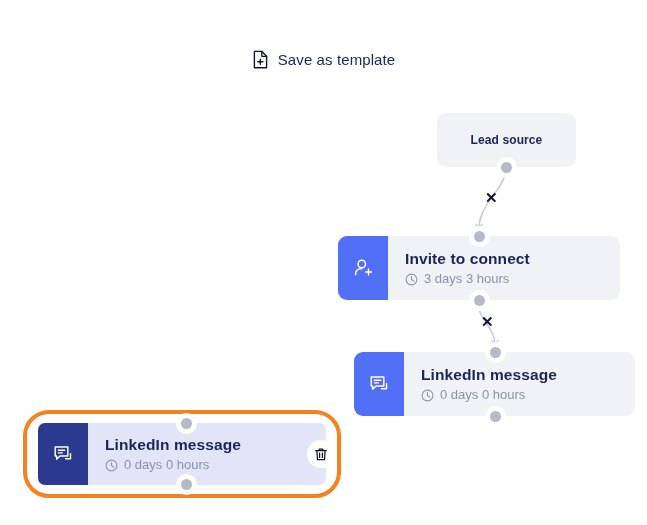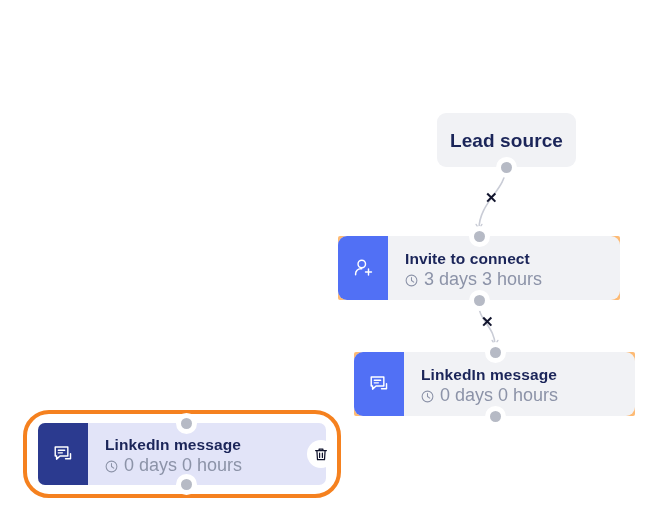--- a/index.html
+++ b/index.html
@@ -61,21 +61,21 @@
     top: 0;
     width: 647px;
     height: 525px;
     pointer-events: none;
   }
 
   .node {
     position: absolute;
     display: flex;
     align-items: stretch;
-    border-radius: 2px;
+    border-radius: 12px;
     background: #fdba74;
     overflow: visible;
   }
   .node-inner {
     display: flex;
     align-items: stretch;
     width: 100%;
     border-radius: 9px;
     overflow: hidden;
     background: #f1f2f5;
@@ -100,36 +100,36 @@
     font-weight: bold;
     color: #1b2559;
     letter-spacing: .1px;
     line-height: 19px;
   }
   .node-sub {
     display: flex;
     align-items: center;
     gap: 6px;
     margin-top: 3px;
-    font-size: 18px;
+    font-size: 13px;
     color: #8c93a8;
     line-height: 16px;
   }
   .clock-ico { width: 13px; height: 13px; display: block; flex: none; }
 
   
   .node-plain {
     position: absolute;
     border-radius: 9px;
     background: #f1f2f5;
     display: flex;
     align-items: center;
     justify-content: center;
   }
-  .node-plain .node-title { font-size: 19px; }
+  .node-plain .node-title { font-size: 12px; }
 
   
   .handle {
     position: absolute;
     width: 11px;
     height: 11px;
     border-radius: 50%;
     background: #b6bac5;
     left: 50%;
     margin-left: -5.5px;
@@ -167,20 +167,30 @@
     cursor: pointer;
     z-index: 6;
   }
   .trash-ico { width: 14px; height: 15px; display: block; }
 </style>
 </head>
 <body>
 
 <div class="toolbar">
 
+  <button class="tool-btn">
+    <span class="tool-ico">
+      <svg viewBox="0 0 17 19" width="17" height="19" fill="none" stroke="#11142d" stroke-width="1.35" stroke-linecap="round" stroke-linejoin="round">
+        <path d="M2.4 1.3h7.3l4.9 4.9v11.5H2.4z"></path>
+        <path d="M9.8 1.4v4.9h4.7"></path>
+        <path d="M8.3 9.1v5.2M5.7 11.7h5.2"></path>
+      </svg>
+    </span>
+    <span class="tb-label">Save as template</span>
+  </button>
 
 
 </div>
 
 <div class="canvas">
 
   <svg class="edges">
     <defs>
       <marker id="arrow" viewBox="0 0 8 8" refX="5.4" refY="4" markerWidth="5.2" markerHeight="5.2" orient="auto">
         <path d="M1 1.2 L5.6 4 L1 6.8" fill="none" stroke="#c9ccd6" stroke-width="1.3" stroke-linecap="round" stroke-linejoin="round"></path>

